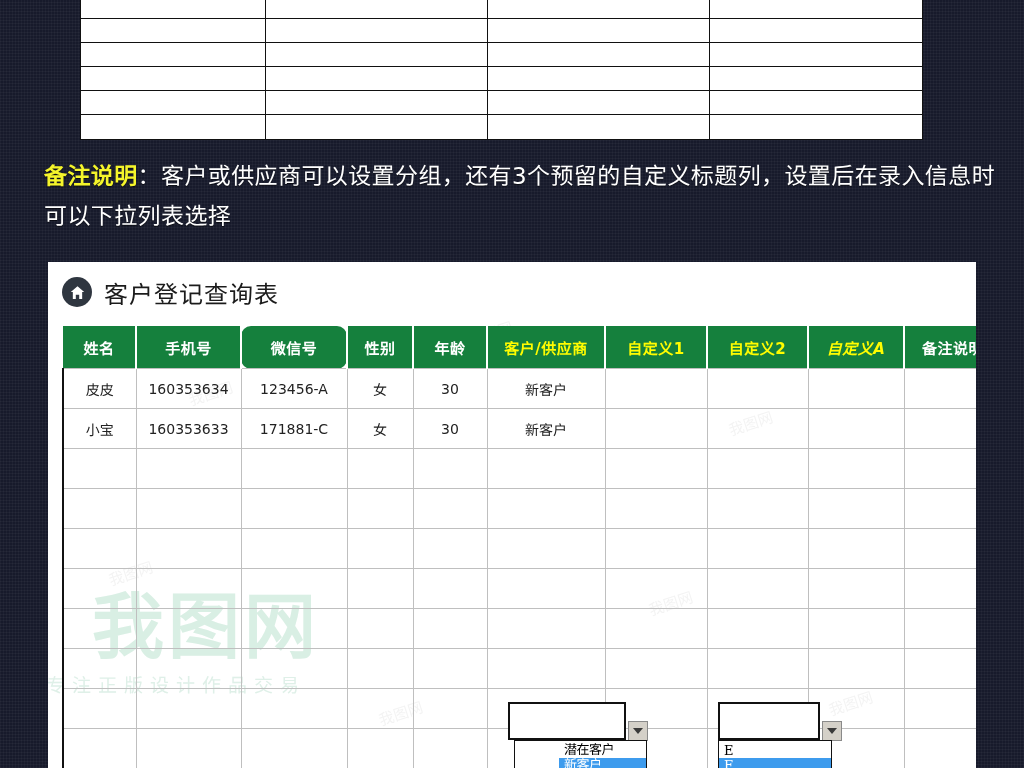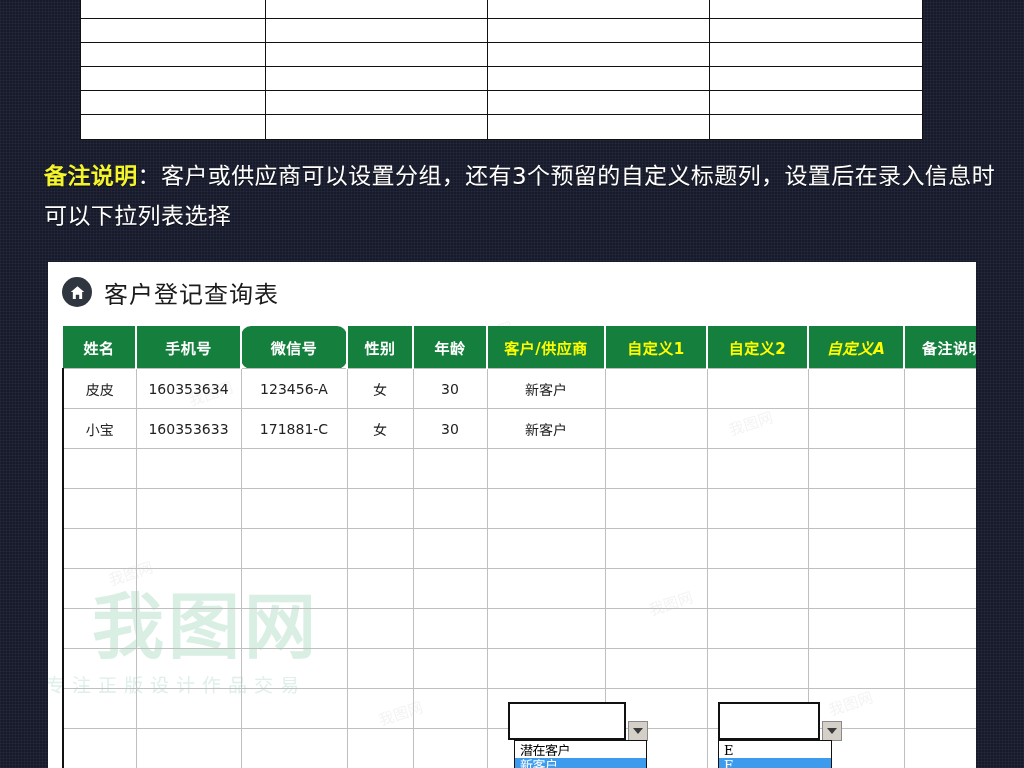--- a/index.html
+++ b/index.html
@@ -110,21 +110,21 @@
     border-top:6px solid #3a3a3a;
   }
   .dd-list{
     position:absolute;background:#ffffff;border:1px solid #111;
     box-sizing:border-box;padding:2px 0 2px 0;
   }
   .dd-list .opt{
     font-size:13px;line-height:15px;color:#000;padding:0 2px 0 5px;
     white-space:nowrap;font-family:"DejaVu Serif","Liberation Serif",serif;
   }
-  .dd-list.cjk .opt{font-family:Liberation Sans, sans-serif;letter-spacing:-.5px;}
+  .dd-list.cjk .opt{font-family:Liberation Mono, monospace;letter-spacing:-.5px;margin-left:44px;}
   .dd-list .opt.sel{background:#3d9bed;color:#ffffff;}
 
   
   #dd-customer{left:460px;top:440px;}
   #dd-customer .dd-box{width:118px;height:38px;}
   #dd-customer .dd-btn{left:120px;top:19px;width:20px;height:20px;}
   #dd-customer .dd-list{left:6px;top:38px;width:133px;}
 
   #dd-custom1{left:670px;top:440px;}
   #dd-custom1 .dd-box{width:102px;height:38px;}

